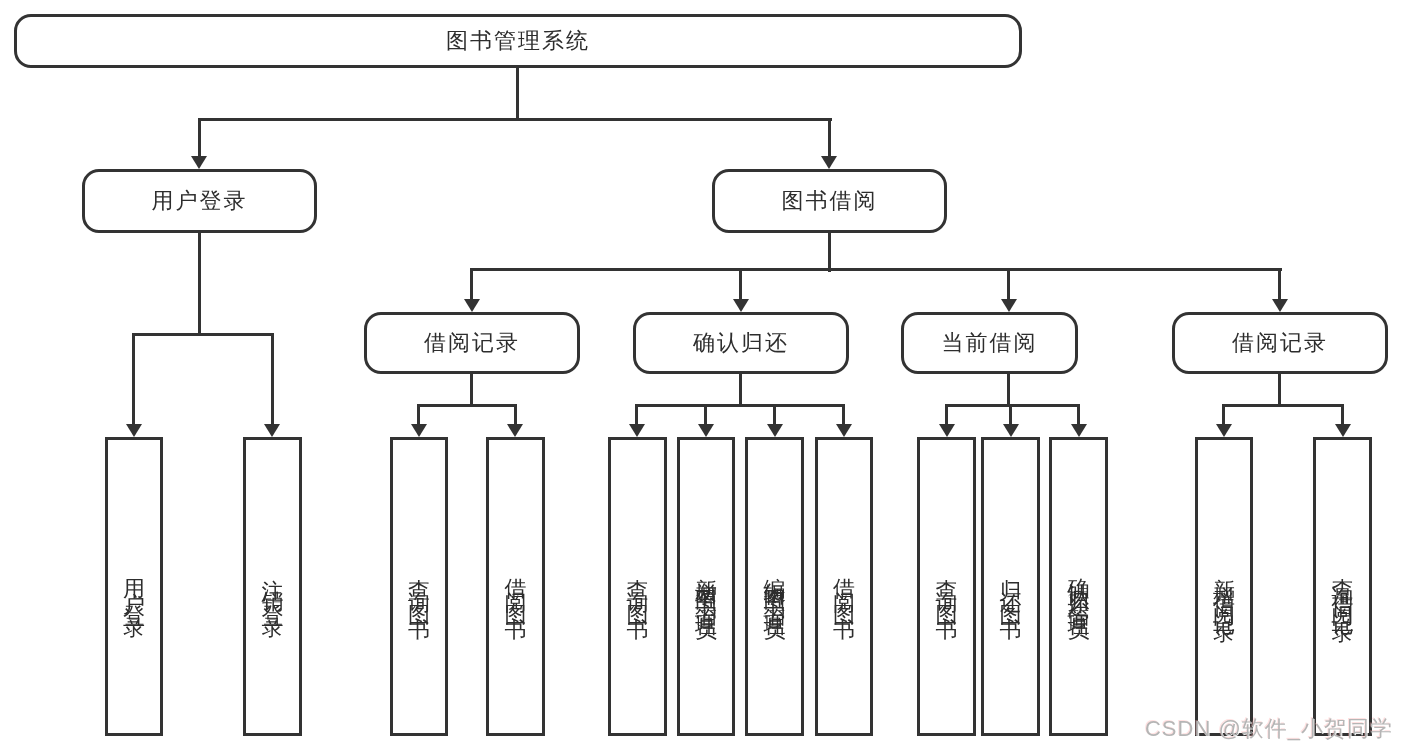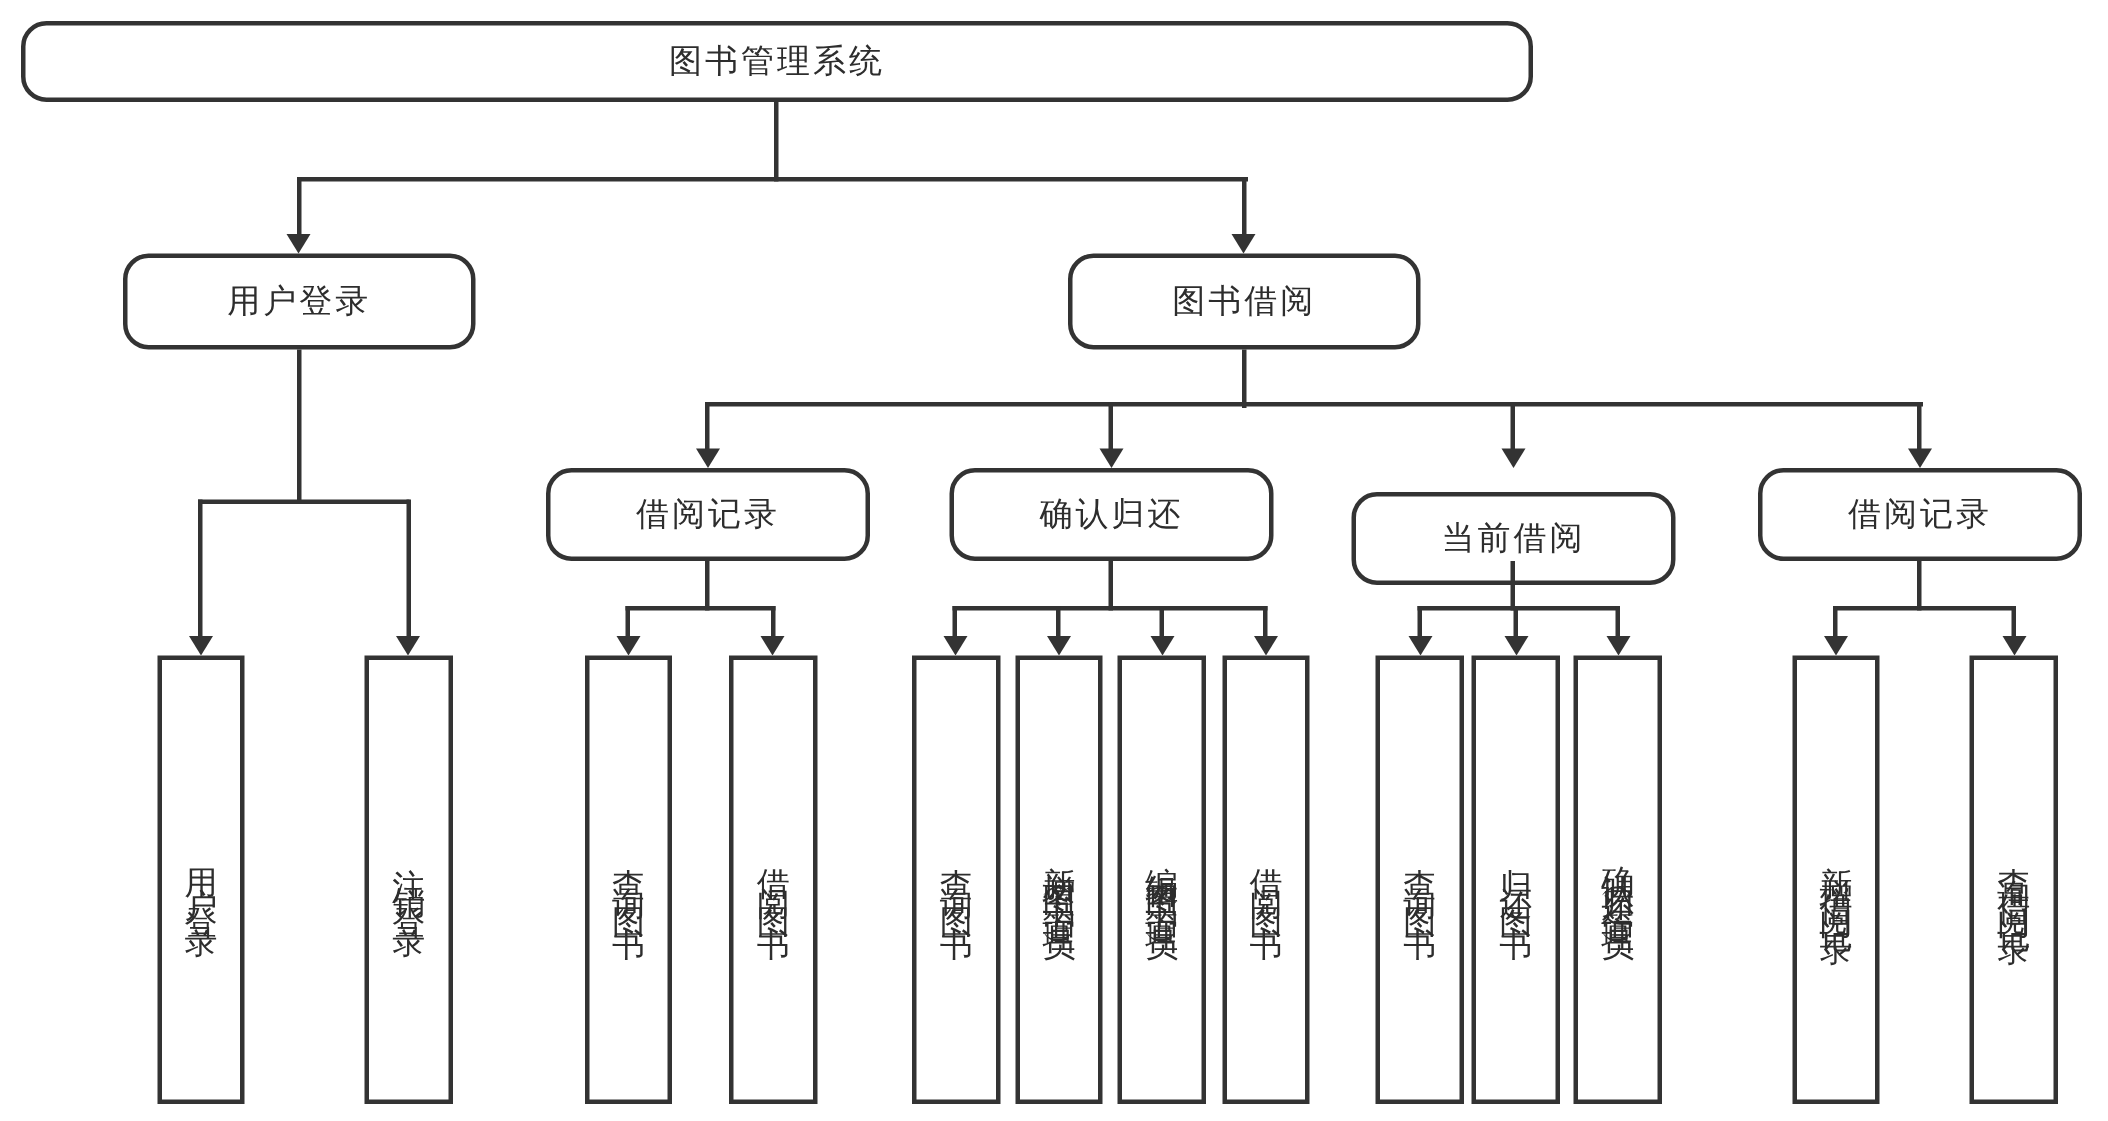--- a/index.html
+++ b/index.html
@@ -78,21 +78,21 @@
     <i class="vl" style="left:1278px;top:268px;height:33px"></i>
     <i class="ah" style="left:1272px;top:299px"></i>
   </div>
 
   <div class="node hnode" style="left:364px;top:312px;width:216px;height:62px">
     <span>借阅记录</span>
   </div>
   <div class="node hnode" style="left:633px;top:312px;width:216px;height:62px">
     <span>确认归还</span>
   </div>
-  <div class="node hnode" style="left:901px;top:328px;width:216px;height:62px">
+  <div class="node hnode" style="left:901px;top:312px;width:177px;height:62px">
     <span>当前借阅</span>
   </div>
   <div class="node hnode" style="left:1172px;top:312px;width:216px;height:62px">
     <span>借阅记录</span>
   </div>
 
   <div>
     <i class="vl" style="left:470px;top:374px;height:33px"></i>
     <i class="hl" style="left:417px;top:404px;width:100px"></i>
     <i class="vl" style="left:417px;top:404px;height:22px"></i>
@@ -171,14 +171,15 @@
     <span>确认归还（管理员）</span>
   </div>
 
   <div class="node vnode gap-md" style="left:1195px;top:437px;width:58px;height:299px">
     <span>新增借阅记录</span>
   </div>
   <div class="node vnode gap-md" style="left:1313px;top:437px;width:59px;height:299px">
     <span>查询借阅记录</span>
   </div>
 
+  <div class="watermark">CSDN @软件_小贺同学</div>
 
 </div>
 
 </body></html>

